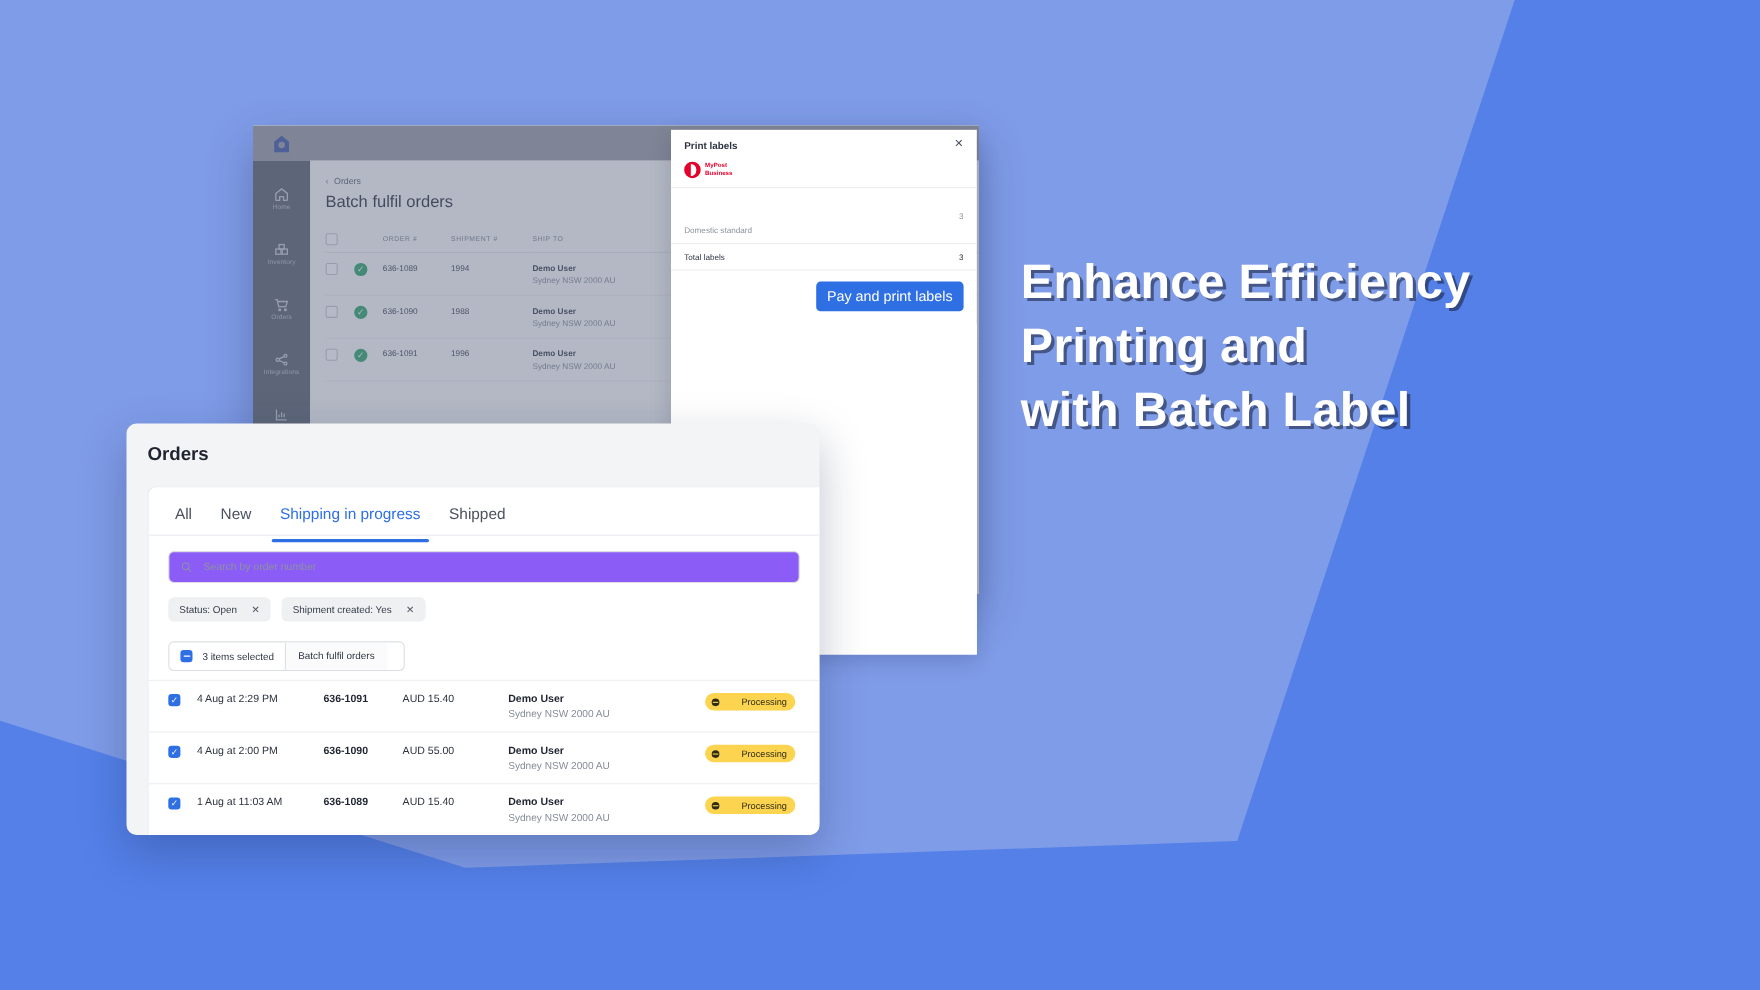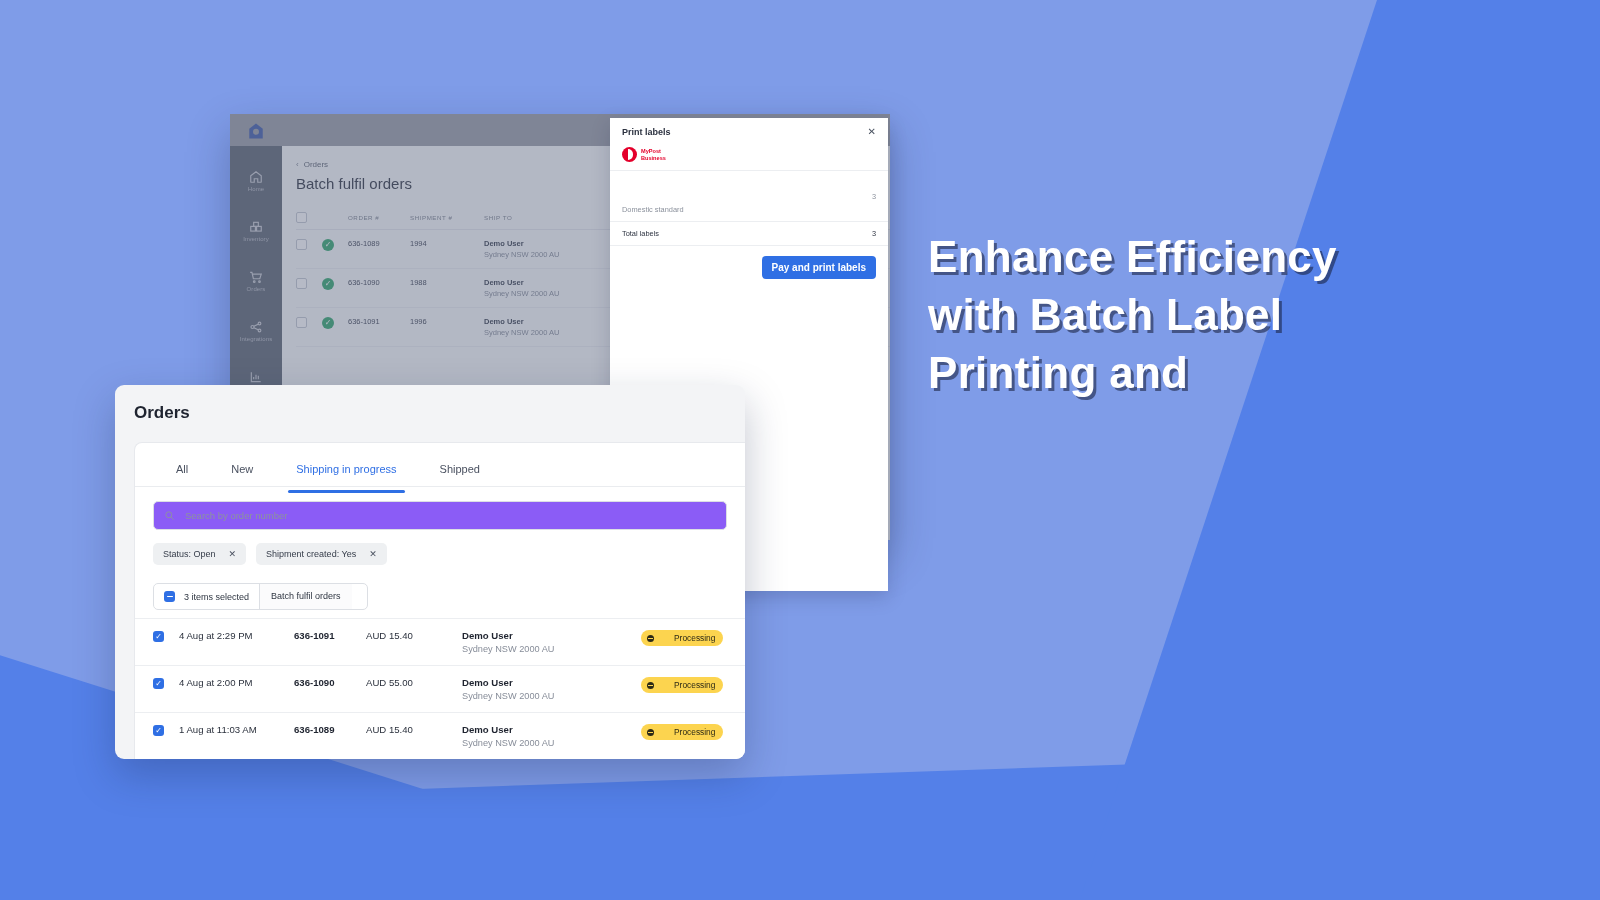--- a/index.html
+++ b/index.html
@@ -304,22 +304,22 @@
   .dlg-row.total .dlg-v { color: #2c3240; }
   .dlg-foot {
     display: flex;
     justify-content: flex-end;
     padding: 10px 12px 12px 12px;
     border-top: 1px solid #eceef1;
   }
   .btn-pay {
     background: #2f6fe4;
     color: #fff;
-    font-size: 10px;
-    font-weight: bold;
+    font-size: 13px;
+    font-weight: normal;
     border-radius: 4px;
     padding: 6px 10px;
     white-space: nowrap;
   }
   .dialog-body-fill {
     height: 300px;
     background: #fff;
   }
 
   
@@ -357,27 +357,26 @@
   .tabs {
     display: flex;
     align-items: flex-end;
     gap: 26px;
     padding: 14px 0 0 24px;
     border-bottom: 1px solid #eaecef;
     height: 44px;
     box-sizing: border-box;
   }
   .tab {
-    font-size: 11px;
+    font-size: 14px;
     color: #4a5160;
     padding-bottom: 11px;
     position: relative;
     cursor: pointer;
     white-space: nowrap;
-    margin-left: 17px;
   }
   .tab.active {
     color: #2f6fe4;
   }
   .tab.active::after {
     content: "";
     position: absolute;
     left: -8px;
     right: -8px;
     bottom: -7px;
@@ -827,17 +826,17 @@
               <span>Processing</span>
             </span>
           </div>
         </div>
       </div>
     </div>
   </div>
 
   <div class="headline">
     <div>Enhance Efficiency</div>
+    <div>Printing and</div>
     <div>with Batch Label</div>
-    <div>Printing and</div>
   </div>
 
 </div>
 
 </body></html>

